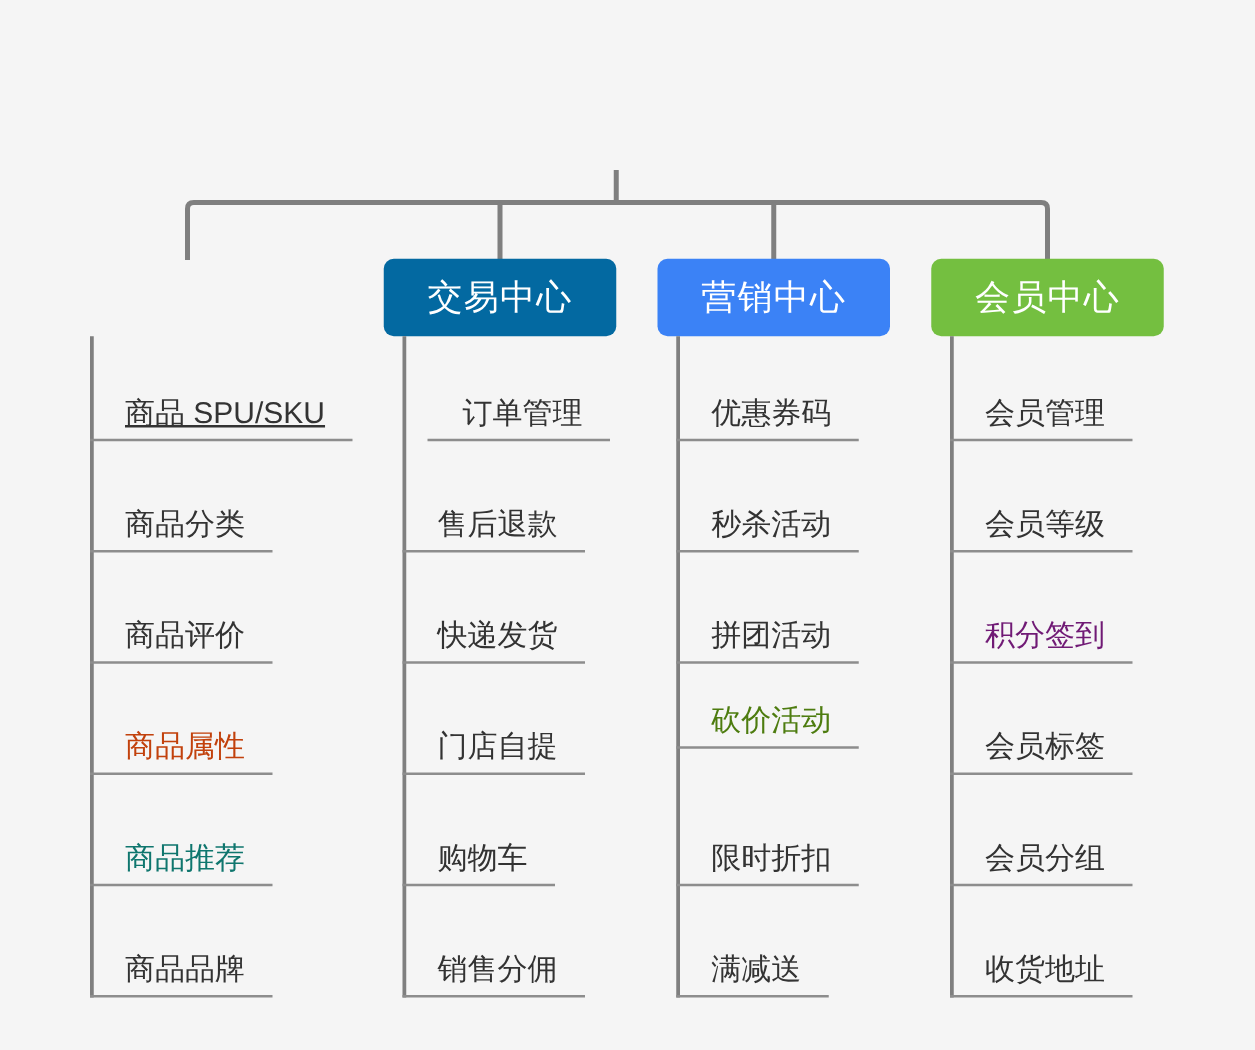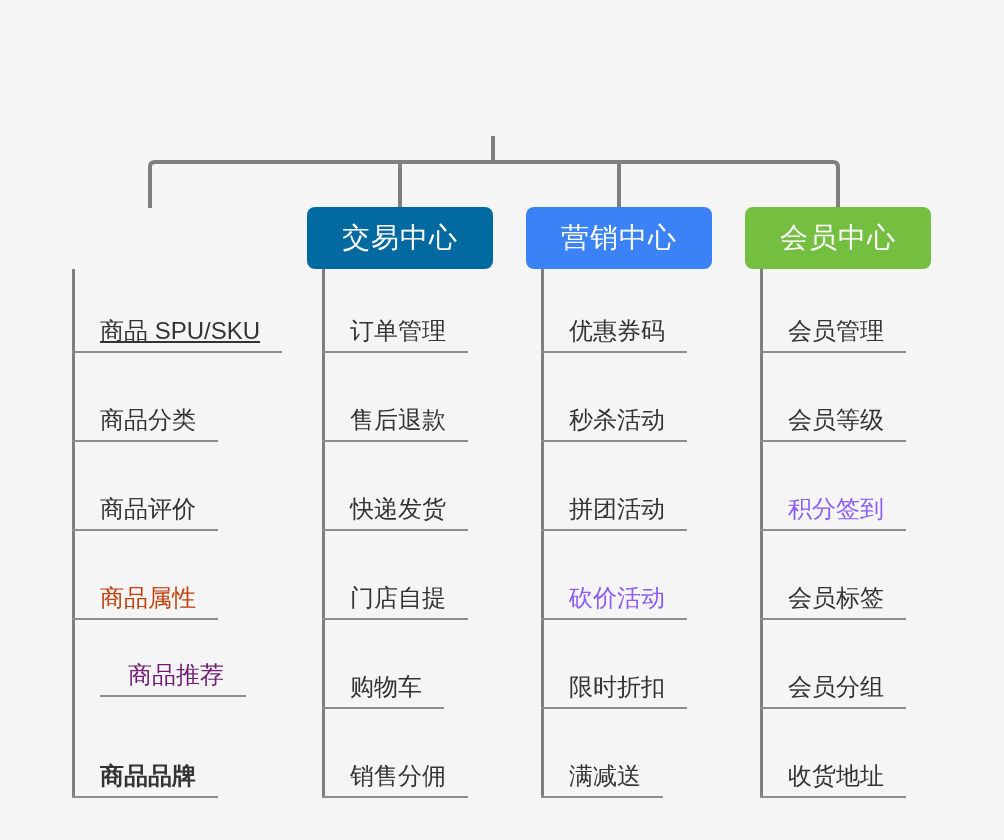--- a/index.html
+++ b/index.html
@@ -57,61 +57,61 @@
   </svg>
 
   <div id="branches-layer">
       <div class="branch" style="left: 57px;">
       <div class="branch-line" style="background: rgb(127, 127, 127);"></div>
       <div class="branch-items">
           <div class="sub-item" style="top: 104px; border-bottom-color: rgb(141, 141, 141); color: rgb(51, 51, 51); text-decoration: underline;">商品 SPU/SKU</div>
           <div class="sub-item" style="top: 193px; border-bottom-color: rgb(141, 141, 141); color: rgb(51, 51, 51);">商品分类</div>
           <div class="sub-item" style="top: 282px; border-bottom-color: rgb(141, 141, 141); color: rgb(51, 51, 51);">商品评价</div>
           <div class="sub-item" style="top: 371px; border-bottom-color: rgb(141, 141, 141); color: #c2410c;">商品属性</div>
-          <div class="sub-item" style="top: 448px; border-bottom-color: rgb(141, 141, 141); color: #701a75; margin-left: 28px;">商品推荐</div>
-          <div class="sub-item" style="top: 549px; border-bottom-color: rgb(141, 141, 141); color: rgb(51, 51, 51); font-weight: bold;">商品品牌</div>
+          <div class="sub-item" style="top: 460px; border-bottom-color: rgb(141, 141, 141); color: #0f766e;">商品推荐</div>
+          <div class="sub-item" style="top: 549px; border-bottom-color: rgb(141, 141, 141); color: rgb(51, 51, 51);">商品品牌</div>
         </div>
     </div>
       <div class="branch" style="left: 307px;">
       <div class="branch-header" style="background: #0369a1;">
         <span class="branch-label">交易中心</span>
       </div>
       <div class="branch-line" style="background: rgb(127, 127, 127);"></div>
       <div class="branch-items">
-          <div class="sub-item" style="top: 104px; border-bottom-color: rgb(141, 141, 141); color: rgb(51, 51, 51);">订单管理</div>
+          <div class="sub-item" style="top: 104px; border-bottom-color: rgb(141, 141, 141); color: rgb(51, 51, 51); margin-left: 20px;">订单管理</div>
           <div class="sub-item" style="top: 193px; border-bottom-color: rgb(141, 141, 141); color: rgb(51, 51, 51);">售后退款</div>
           <div class="sub-item" style="top: 282px; border-bottom-color: rgb(141, 141, 141); color: rgb(51, 51, 51);">快递发货</div>
           <div class="sub-item" style="top: 371px; border-bottom-color: rgb(141, 141, 141); color: rgb(51, 51, 51);">门店自提</div>
           <div class="sub-item" style="top: 460px; border-bottom-color: rgb(141, 141, 141); color: rgb(51, 51, 51);">购物车</div>
           <div class="sub-item" style="top: 549px; border-bottom-color: rgb(141, 141, 141); color: rgb(51, 51, 51);">销售分佣</div>
         </div>
     </div>
       <div class="branch" style="left: 526px;">
       <div class="branch-header" style="background: #3b82f6;">
         <span class="branch-label">营销中心</span>
       </div>
       <div class="branch-line" style="background: rgb(127, 127, 127);"></div>
       <div class="branch-items">
           <div class="sub-item" style="top: 104px; border-bottom-color: rgb(141, 141, 141); color: rgb(51, 51, 51);">优惠券码</div>
           <div class="sub-item" style="top: 193px; border-bottom-color: rgb(141, 141, 141); color: rgb(51, 51, 51);">秒杀活动</div>
           <div class="sub-item" style="top: 282px; border-bottom-color: rgb(141, 141, 141); color: rgb(51, 51, 51);">拼团活动</div>
-          <div class="sub-item" style="top: 371px; border-bottom-color: rgb(141, 141, 141); color: #8b5cf6;">砍价活动</div>
+          <div class="sub-item" style="top: 350px; border-bottom-color: rgb(141, 141, 141); color: #4d7c0f;">砍价活动</div>
           <div class="sub-item" style="top: 460px; border-bottom-color: rgb(141, 141, 141); color: rgb(51, 51, 51);">限时折扣</div>
           <div class="sub-item" style="top: 549px; border-bottom-color: rgb(141, 141, 141); color: rgb(51, 51, 51);">满减送</div>
         </div>
     </div>
       <div class="branch" style="left: 745px; text-align: right;">
       <div class="branch-header" style="background: rgb(116, 191, 64);">
         <span class="branch-label">会员中心</span>
       </div>
       <div class="branch-line" style="background: rgb(127, 127, 127);"></div>
       <div class="branch-items">
           <div class="sub-item" style="top: 104px; border-bottom-color: rgb(141, 141, 141); color: rgb(51, 51, 51);">会员管理</div>
           <div class="sub-item" style="top: 193px; border-bottom-color: rgb(141, 141, 141); color: rgb(51, 51, 51);">会员等级</div>
-          <div class="sub-item" style="top: 282px; border-bottom-color: rgb(141, 141, 141); color: #8b5cf6;">积分签到</div>
+          <div class="sub-item" style="top: 282px; border-bottom-color: rgb(141, 141, 141); color: #701a75;">积分签到</div>
           <div class="sub-item" style="top: 371px; border-bottom-color: rgb(141, 141, 141); color: rgb(51, 51, 51);">会员标签</div>
           <div class="sub-item" style="top: 460px; border-bottom-color: rgb(141, 141, 141); color: rgb(51, 51, 51);">会员分组</div>
           <div class="sub-item" style="top: 549px; border-bottom-color: rgb(141, 141, 141); color: rgb(51, 51, 51);">收货地址</div>
         </div>
     </div>
     </div>
 
 </div>
 
 </body></html>

